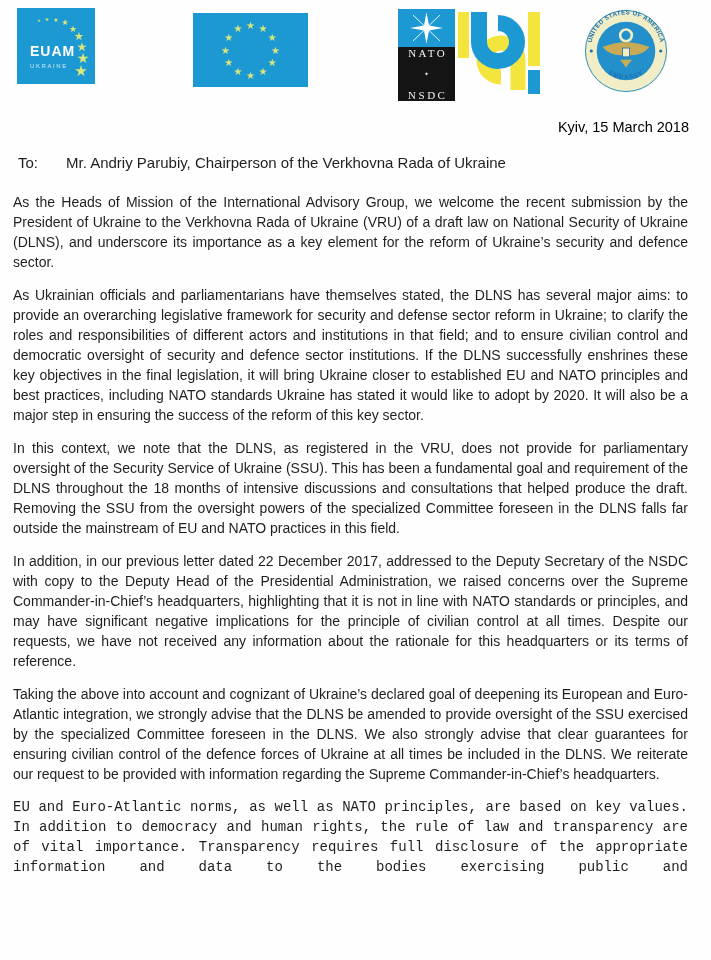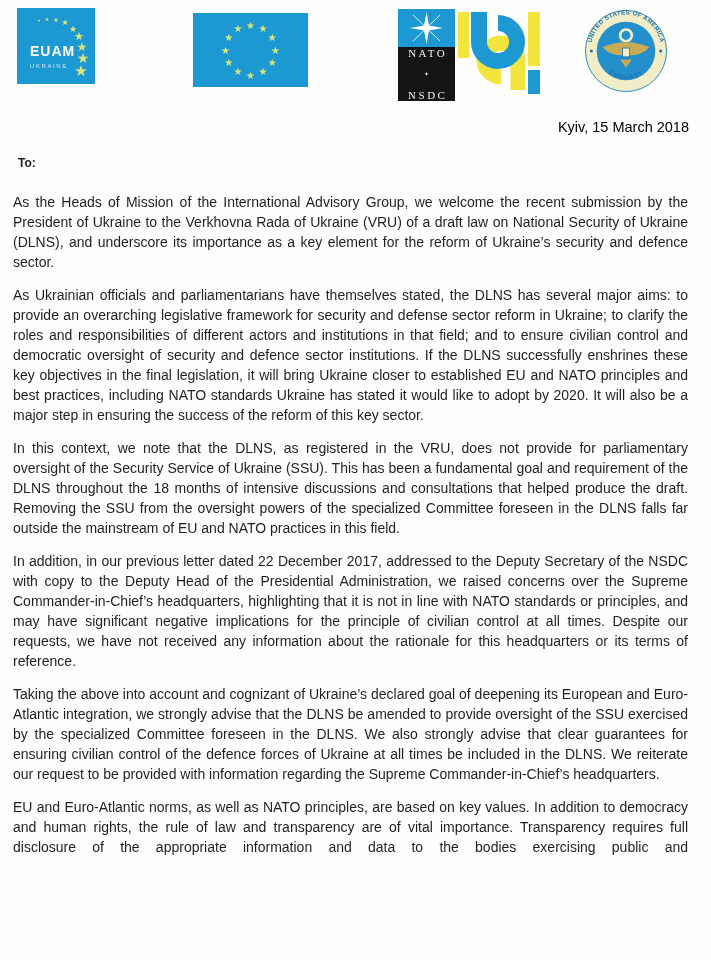--- a/index.html
+++ b/index.html
@@ -20,28 +20,28 @@
   .nato-logo{left:398px;top:9px;width:57px;height:81px;display:flex;flex-direction:column;}
   .nato-flag-part{background:#1c99d3;height:38px;}
   .nato-word-part{background:#141414;flex:1;display:flex;flex-direction:column;align-items:center;justify-content:center;gap:12px;}
   .nato-word{color:#f2f2f2;font-family:"Liberation Serif", serif;font-size:11px;letter-spacing:2.5px;line-height:12px;padding-left:2.5px;}
   .nato-divider{color:#e8e8e8;font-size:6px;line-height:6px;}
   .nuc-logo{left:458px;top:8px;width:84px;height:86px;}
   .us-seal{left:584px;top:9px;width:84px;height:84px;}
   
   .dateline{margin-top:18px;text-align:right;padding-right:22px;font-size:14.5px;line-height:18px;color:#000000;}
   
-  .recipients{margin:16px 14px 2px 18px;font-weight:bold;font-size:12px;line-height:22px;}
+  .recipients{margin:16px 14px 2px 18px;font-weight:normal;font-size:15px;line-height:22px;}
   .recipient-row{display:grid;grid-template-columns:48px 1fr;}
   .recipient-row + .recipient-row{margin-top:16px;}
   .cc-body{text-align:justify;}
   
   .letter-body{margin:18px 23px 0 13px;font-size:14px;line-height:20px;}
   .letter-body p{margin:0 0 13px 0;text-align:justify;}
-  .letter-body p.cut{margin-bottom:0;text-align-last:justify;}
+  .letter-body p.cut{margin-bottom:0;text-align-last:justify;font-family:Liberation Mono, monospace;}
 </style>
 </head>
 <body>
 
 <div class="page">
 
   <div class="letterhead">
 
     <div class="logo euam-logo">
       <svg width="78" height="76" viewBox="0 0 78 76">
@@ -135,20 +135,21 @@
       </svg>
     </div>
   </div>
 
   <div class="dateline">Kyiv, 15 March 2018</div>
 
   <div class="recipients">
     <div class="recipient-row">
       <span class="recipient-label">To:</span>
       <div class="recipient-lines">
+        <div>Mr. Andriy Parubiy, Chairperson of the Verkhovna Rada of Ukraine</div>
       </div>
     </div>
   </div>
 
   <div class="letter-body">
     <p>As the Heads of Mission of the International Advisory Group, we welcome the recent submission by the President of Ukraine to the Verkhovna Rada of Ukraine (VRU) of a draft law on National Security of Ukraine (DLNS), and underscore its importance as a key element for the reform of Ukraine’s security and defence sector.</p>
     <p>As Ukrainian officials and parliamentarians have themselves stated, the DLNS has several major aims: to provide an overarching legislative framework for security and defense sector reform in Ukraine; to clarify the roles and responsibilities of different actors and institutions in that field; and to ensure civilian control and democratic oversight of security and defence sector institutions.  If the DLNS successfully enshrines these key objectives in the final legislation, it will bring Ukraine closer to established EU and NATO principles and best practices, including NATO standards Ukraine has stated it would like to adopt by 2020. It will also be a major step in ensuring the success of the reform of this key sector.</p>
     <p>In this context, we note that the DLNS, as registered in the VRU, does not provide for parliamentary oversight of the Security Service of Ukraine (SSU). This has been a fundamental goal and requirement of the DLNS throughout the 18 months of intensive discussions and consultations that helped produce the draft. Removing the SSU from the oversight powers of the specialized Committee foreseen in the DLNS falls far outside the mainstream of EU and NATO practices in this field.</p>
     <p>In addition, in our previous letter dated 22 December 2017, addressed to the Deputy Secretary of the NSDC with copy to the Deputy Head of the Presidential Administration, we raised concerns over the Supreme Commander-in-Chief’s headquarters, highlighting that it is not in line with NATO standards or principles, and may have significant negative implications for the principle of civilian control at all times. Despite our requests, we have not received any information about the rationale for this headquarters or its terms of reference.</p>
     <p>Taking the above into account and cognizant of Ukraine’s declared goal of deepening its European and Euro-Atlantic integration, we strongly advise that the DLNS be amended to provide oversight of the SSU exercised by the specialized Committee foreseen in the DLNS. We also strongly advise that clear guarantees for ensuring civilian control of the defence forces of Ukraine at all times be included in the DLNS. We reiterate our request to be provided with information regarding the Supreme Commander-in-Chief’s headquarters.</p>

